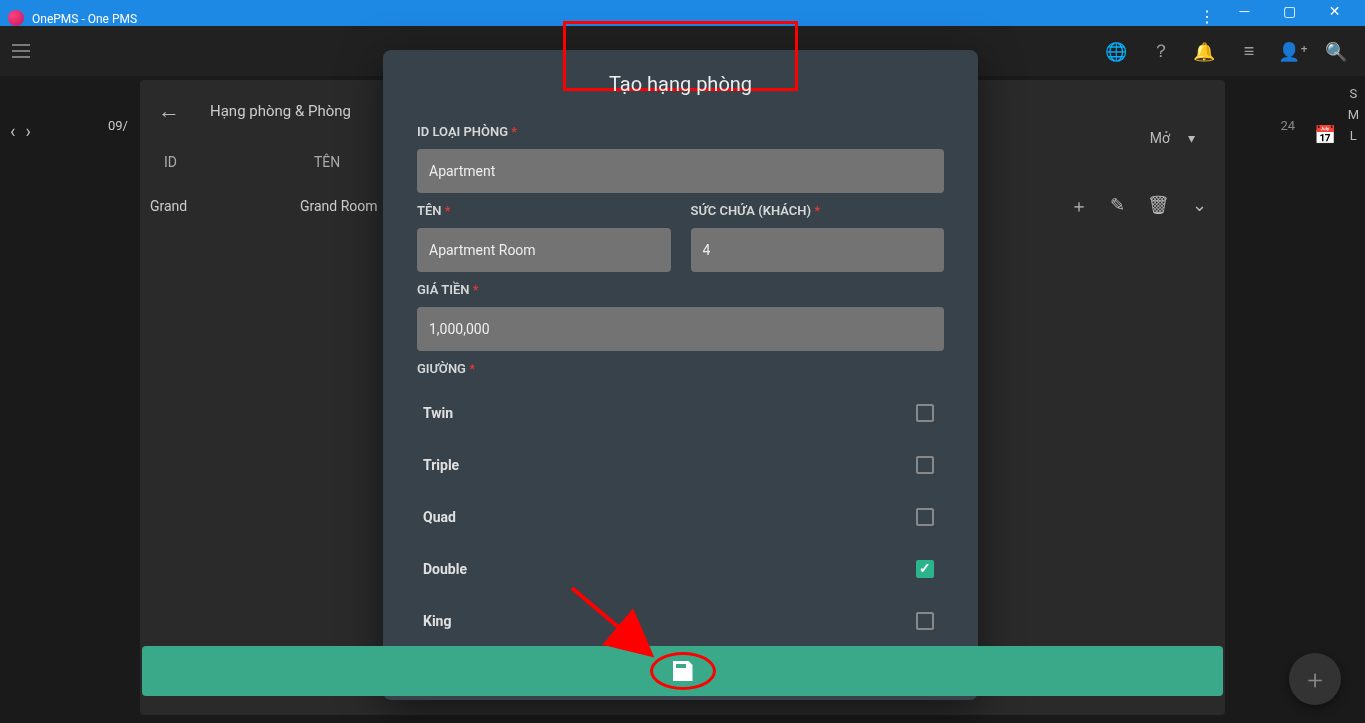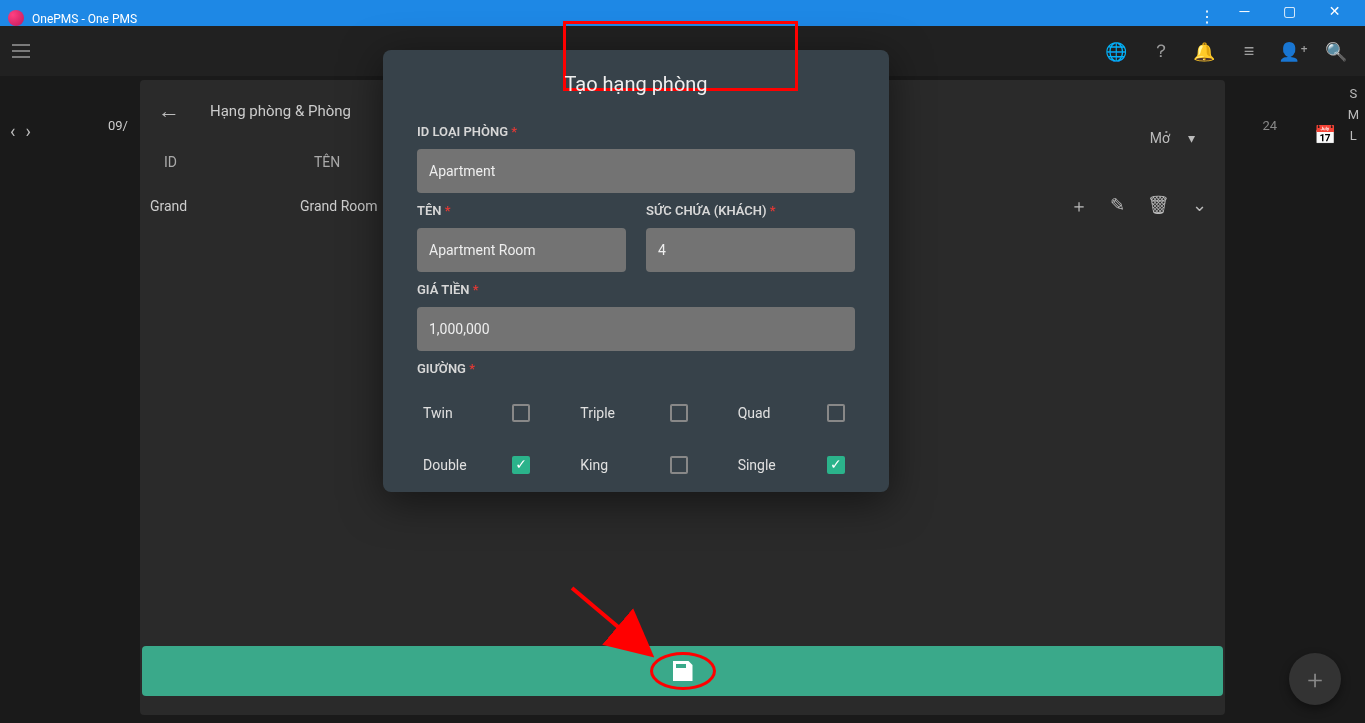--- a/index.html
+++ b/index.html
@@ -19,46 +19,46 @@
   .appheader .hamburger span { height:2px; background:#fff; width:18px; }
   .appheader .spacer { flex:1; }
   .appheader .hicon { width: 32px; display:flex; align-items:center; justify-content:center; color:#9e9e9e; font-size:18px; }
 
   
   .main { position: absolute; top: 80px; left: 0; right: 0; bottom: 0; background: #1a1a1a; }
   .leftnav { position:absolute; left:10px; top:40px; display:flex; gap:10px; color:#bbb; font-size:18px;}
   .datebg { position:absolute; left:108px; top:38px; color:#ccc; font-size:13px;}
   .rightsizes { position:absolute; right:6px; top:6px; display:flex; flex-direction:column; gap:6px; color:#bbb; font-size:13px; align-items:center;}
   .rightdate { position:absolute; right:28px; top:44px; color:#ccc; font-size:18px;}
-  .rightdatehint { position:absolute; right:88px; top:38px; color:#888; font-size:13px;}
+  .rightdatehint { position:absolute; right:70px; top:38px; color:#888; font-size:13px;}
 
   
   .panel { position:absolute; left:140px; top:0; right:140px; height: 635px; background:#2a2a2a; border-radius:4px; }
   .panel-hdr { display:flex; align-items:center; padding: 18px 18px 0 18px; color:#ccc; font-size:15px;}
   .panel-hdr .back { font-size:22px; margin-right:30px; color:#bbb;}
   .panel-cols { display:flex; padding: 30px 18px 10px 10px; color:#aaa; font-size:14px;margin-left:14px;}
   .panel-cols .col-id{ width:150px;}
   .panel-cols .col-name{ flex:1;}
   .panel-row { display:flex; padding: 14px 18px 14px 10px; color:#ccc; font-size:14px; align-items:center;}
   .panel-row .col-id{ width:150px;}
   .panel-row .col-name{ flex:1;}
   .panel-row .actions { display:flex; gap:22px; color:#bbb; font-size:18px;}
   .panel .sel { position:absolute; right:30px; top:50px; color:#bbb; font-size:14px; display:flex; align-items:center; gap:18px;}
 
   
-  .modal { position:absolute; left:383px; top:-30px; width:506px; background:#37424a; border-radius:8px; box-shadow:0 10px 40px rgba(0,0,0,.5); padding-bottom:8px;}
+  .modal { position:absolute; left:383px; top:-30px; width:595px; background:#37424a; border-radius:8px; box-shadow:0 10px 40px rgba(0,0,0,.5); padding-bottom:8px;}
   .modal-title { text-align:center; padding:22px 0 18px; font-size:20px; color:#eee; position:relative;}
   .hl-title { position:absolute; border:3px solid #ff0000; width:235px; height:70px; left:180px; top:-29px; pointer-events:none;}
   .modal-body { padding: 0 34px; }
   .fld-label { font-size:13px; font-weight:600; color:#d7d7d7; margin: 10px 0 10px;}
   .fld-label .req { color:#e53935; }
   .fld-input { width:100%; background:#737373; border:none; border-radius:4px; padding:14px 12px; color:#eee; font-size:14px; }
   .fld-row2 { display:flex; gap:20px; }
   .fld-row2 > div { flex:1; }
-  .bed-grid { display:grid; grid-template-columns: 1fr 1fr 1fr; gap: 34px 46px; padding: 18px 6px 10px;}
+  .bed-grid { display:grid; grid-template-columns: 1fr; gap: 34px 46px; padding: 18px 6px 10px; font-weight: bold;}
   .bed-item { display:flex; align-items:center; justify-content:space-between; padding-right:4px;}
   .bed-item label { color:#e0e0e0; font-size:14px;}
   .chk { width:18px; height:18px; border:2px solid #888; display:inline-block; border-radius:2px;}
   .chk.checked { background:#2bb38b; border-color:#2bb38b; position:relative;}
   .chk.checked::after { content:"✓"; color:#fff; font-size:14px; position:absolute; top:-2px; left:1px;}
 
   
   .savebar { position:absolute; left:142px; right:142px; top:566px; height:50px; background:#3aa98a; border-radius:4px; display:flex; align-items:center; justify-content:center;}
   .savebar .saveico { width:20px; height:20px; background:#fff; clip-path: polygon(0 0, 80% 0, 100% 20%, 100% 100%, 0 100%); position:relative;}
   .savebar .saveico::after{content:""; position:absolute; top:3px; left:3px; width:10px; height:4px; background:#3aa98a;}

